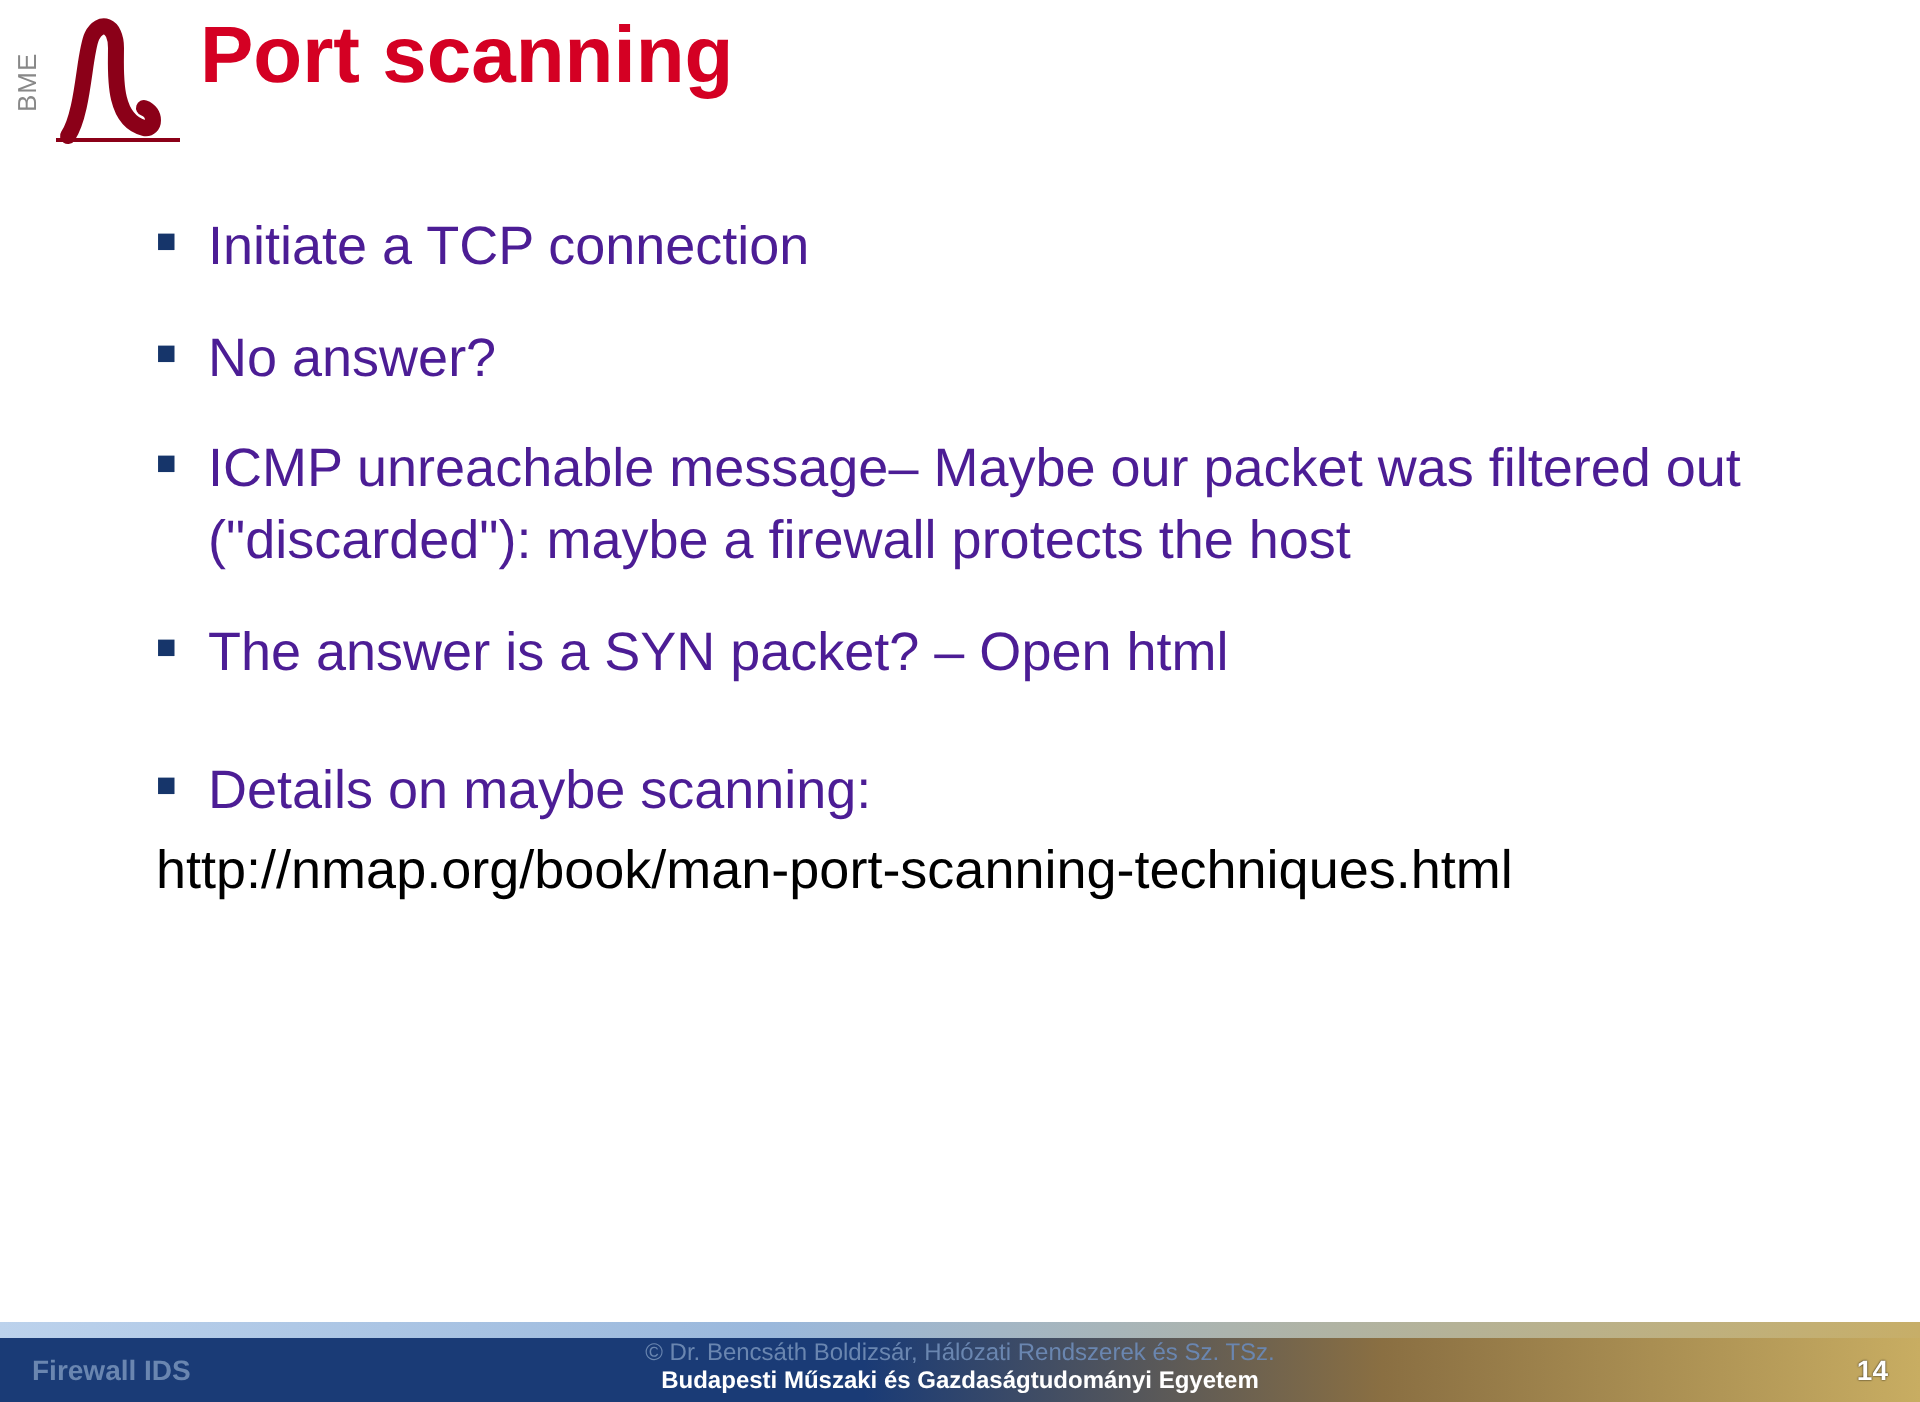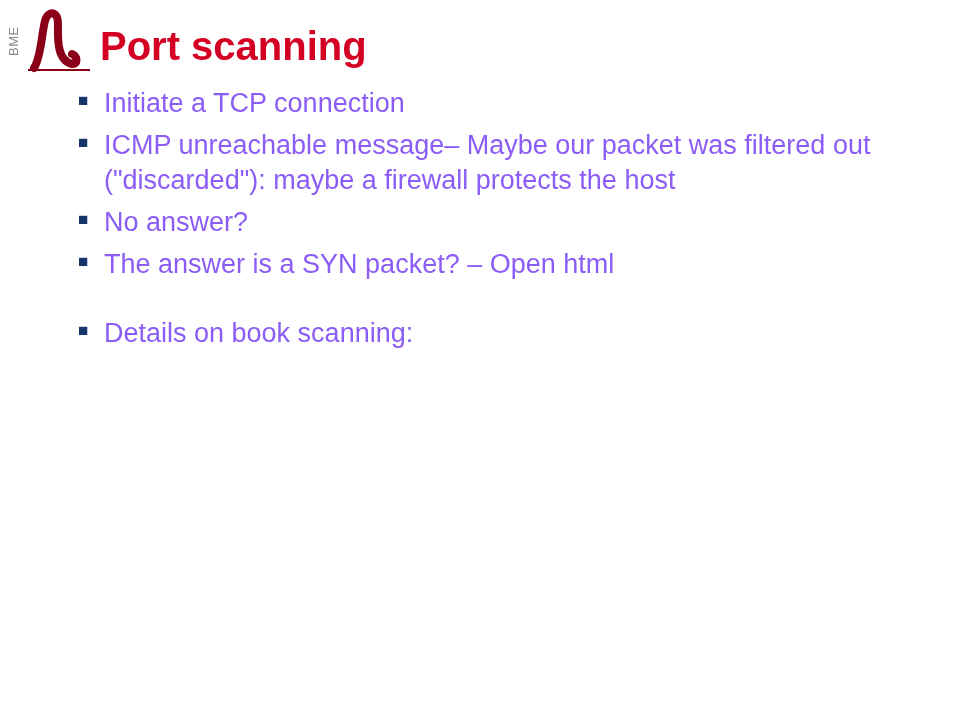--- a/index.html
+++ b/index.html
@@ -5,25 +5,25 @@
   * { box-sizing: border-box; margin: 0; padding: 0; }
   html, body { width: 960px; height: 701px; overflow: hidden; font-family: Arial, Helvetica, sans-serif; background: #fff; }
   .slide { position: relative; width: 960px; height: 701px; background: #fff; }
 
   
   .logo-wrap { position: absolute; left: 0; top: 6px; width: 96px; height: 72px; }
   .bme-text { position: absolute; left: 6px; top: -4px; font-size: 13px; color: #888; letter-spacing: 0.5px; transform: rotate(-90deg); transform-origin: left top; top: 50px; }
   .h-logo { position: absolute; left: 28px; top: 0; width: 62px; height: 70px; }
 
   
-  .title { position: absolute; left: 100px; top: 6px; font-size: 40px; font-weight: bold; color: #d40023; margin-top: 18px; }
+  .title { position: absolute; left: 100px; top: 6px; font-size: 40px; font-weight: bold; color: #d40023; }
 
   
   .content { position: absolute; left: 78px; top: 86px; width: 800px; }
-  .bull { position: relative; padding-left: 26px; margin-bottom: 6px; font-size: 27px; color: #8b5cf6; line-height: 1.32; }
+  .bull { position: relative; padding-left: 26px; margin-bottom: 6px; font-size: 27px; color: #4c1d95; line-height: 1.32; margin-top: 20px; }
   .bull::before { content: "■"; position: absolute; left: 0; top: 4px; font-size: 17px; color: #16356a; }
   .content .group2 { margin-top: 34px; }
 
   
   .footer { position: absolute; left: 0; bottom: 0; width: 960px; height: 40px; }
   .footer-bg { position: absolute; left: 0; top: 0; width: 960px; height: 40px; }
   .footer-band-light { position: absolute; left: 0; top: 0; width: 960px; height: 8px; background: linear-gradient(to right, #bcd2ec 0%, #9ab8dc 40%, #c7ae68 100%); }
   .footer-band-dark { position: absolute; left: 0; top: 8px; width: 960px; height: 32px; background: linear-gradient(to right, #1a3b76 0%, #1a3b76 45%, #8a6f42 72%, #c8ad62 100%); }
   .footer-left { position: absolute; left: 16px; bottom: 8px; color: #6a86b0; font-size: 14px; font-weight: bold; }
   .footer-center { position: absolute; left: 0; width: 960px; bottom: 4px; text-align: center; }
@@ -41,23 +41,36 @@
     <svg class="h-logo" viewBox="0 0 62 70">
       <path d="M6 62 C 14 50, 14 20, 18 12 C 22 4, 30 6, 30 18 C 30 30, 28 54, 44 58 C 50 59, 50 50, 44 48" fill="none" stroke="#8b0018" stroke-width="8" stroke-linecap="round"></path>
       <line x1="0" y1="64" x2="62" y2="64" stroke="#8b0018" stroke-width="2"></line>
     </svg>
   </div>
 
   <div class="title">Port scanning</div>
 
   <div class="content">
     <div class="bull"><span>Initiate a TCP connection</span></div>
+    <div class="bull"><span>No answer?</span></div>
     <div class="bull"><span>ICMP unreachable message– Maybe our packet was filtered out ("discarded"): maybe a  firewall protects the host</span></div>
-    <div class="bull"><span>No answer?</span></div>
     <div class="bull"><span>The answer is a SYN packet? – Open html</span></div>
 
     <div class="group2">
-      <div class="bull"><span>Details on book scanning:</span></div>
+      <div class="bull"><span>Details on maybe scanning:</span></div>
+      <div style="font-size:27px; color:#000; padding-left:0px;">http://nmap.org/book/man-port-scanning-techniques.html</div>
     </div>
   </div>
 
+  <div class="footer">
+    <div class="footer-bg">
+      <div class="footer-band-light"></div>
+      <div class="footer-band-dark"></div>
+    </div>
+    <div class="footer-left">Firewall IDS</div>
+    <div class="footer-center">
+      <div class="line1">© Dr. Bencsáth Boldizsár, Hálózati Rendszerek és Sz. TSz.</div>
+      <div class="line2">Budapesti Műszaki és Gazdaságtudományi Egyetem</div>
+    </div>
+    <div class="page-num">14</div>
+  </div>
 
 </div>
 
 </body></html>

